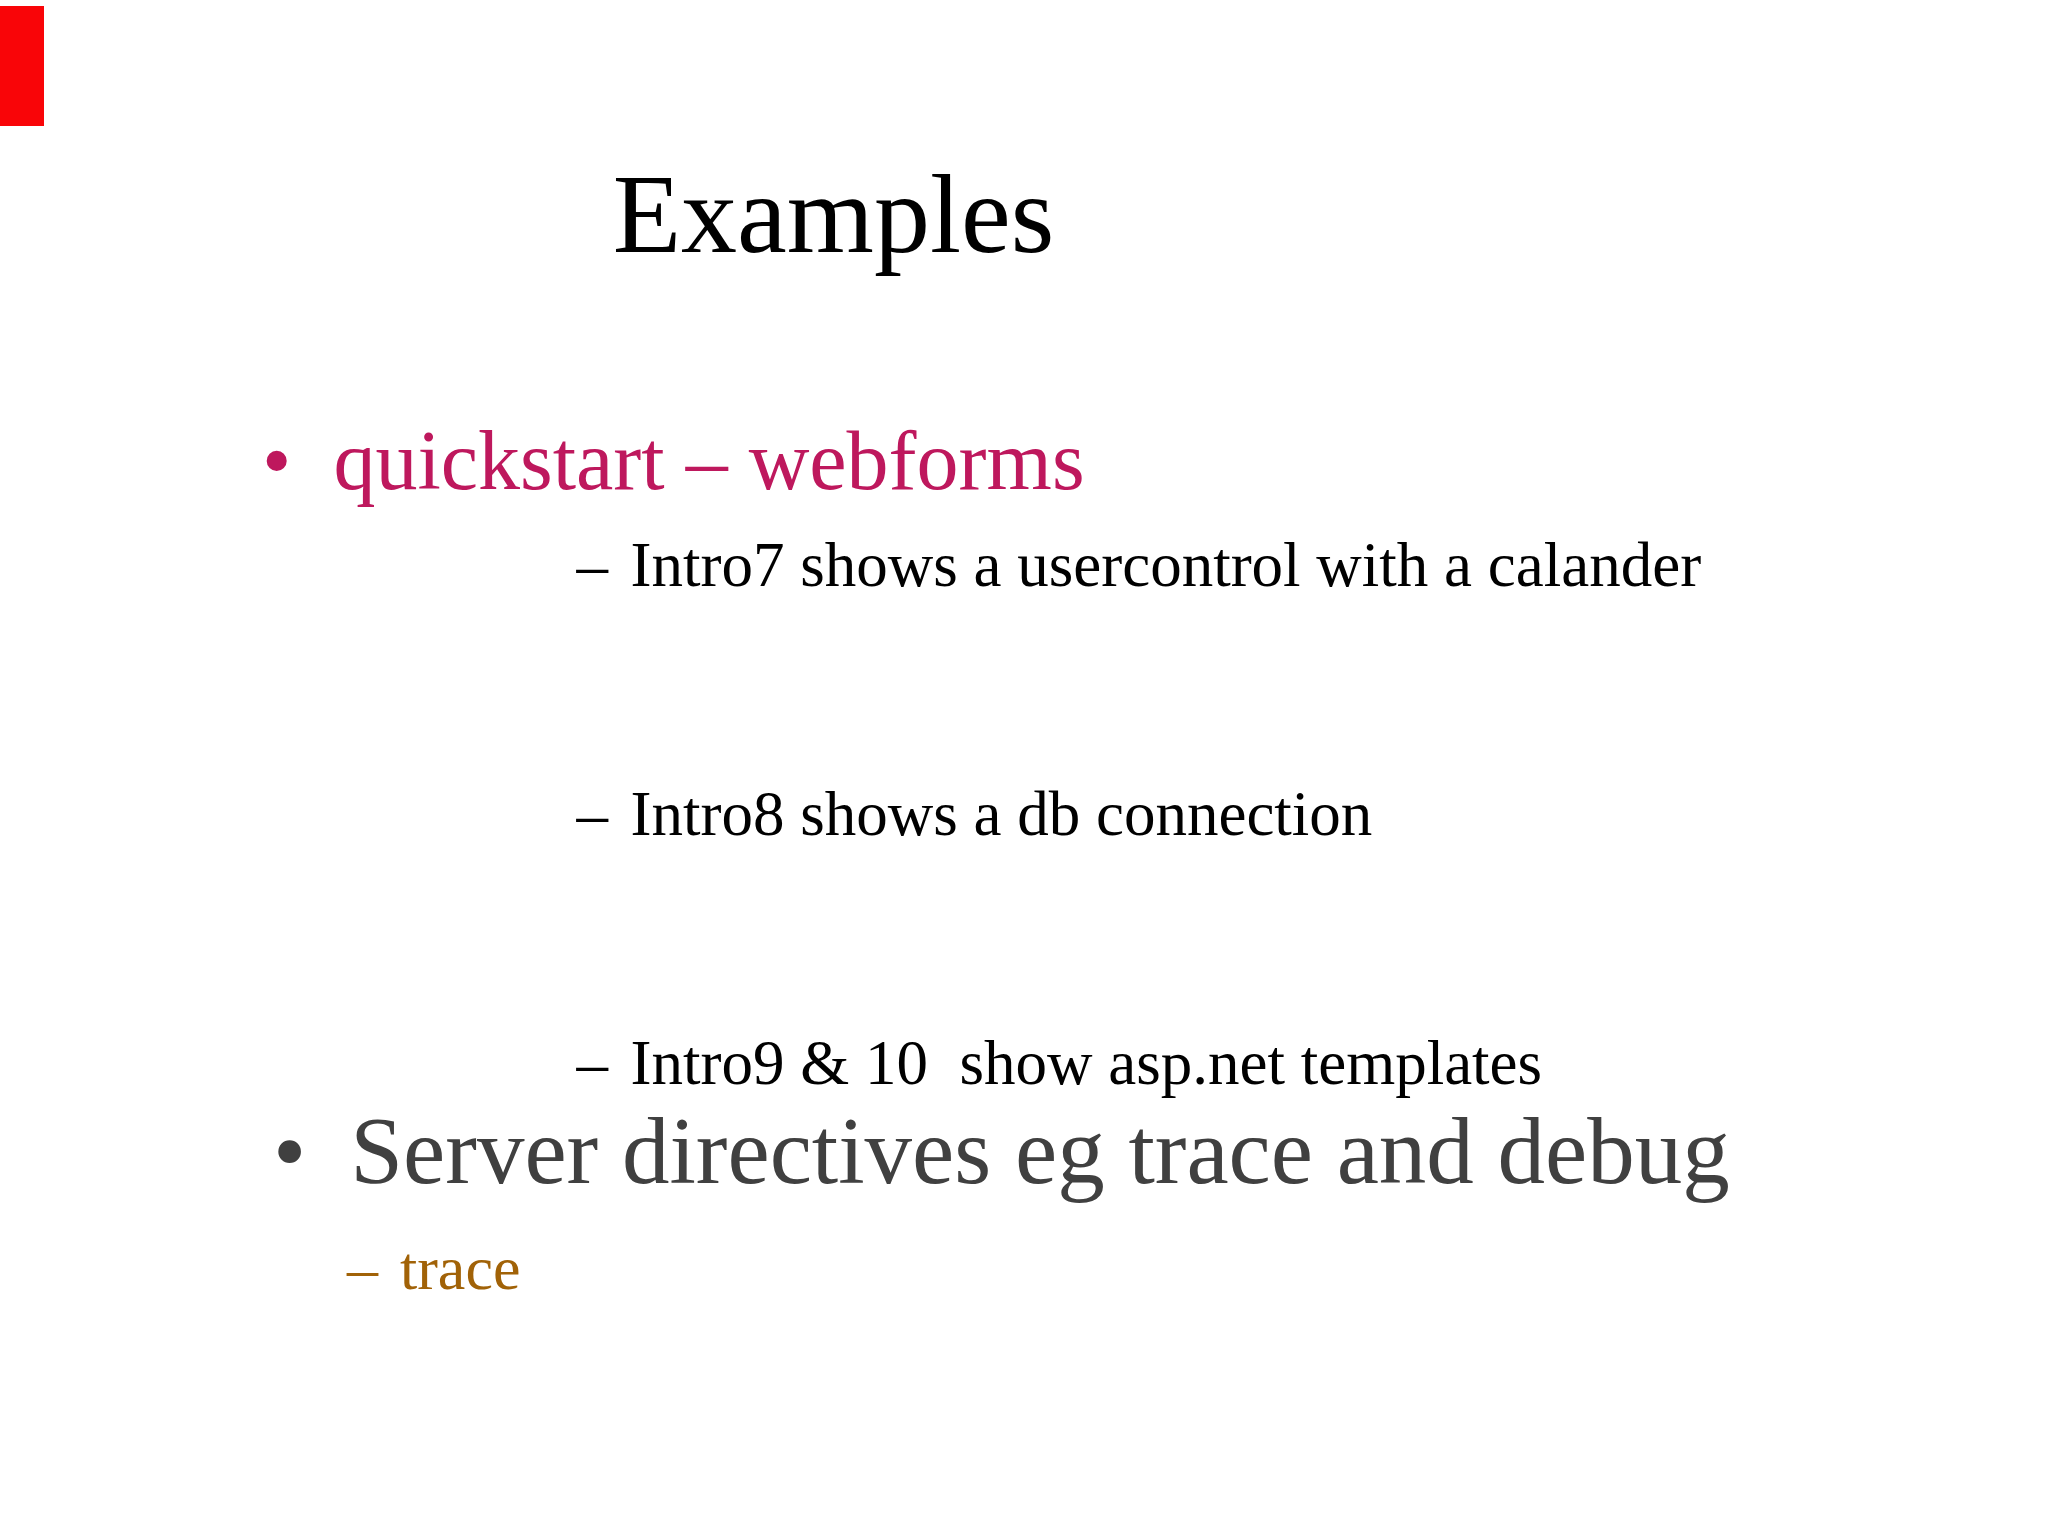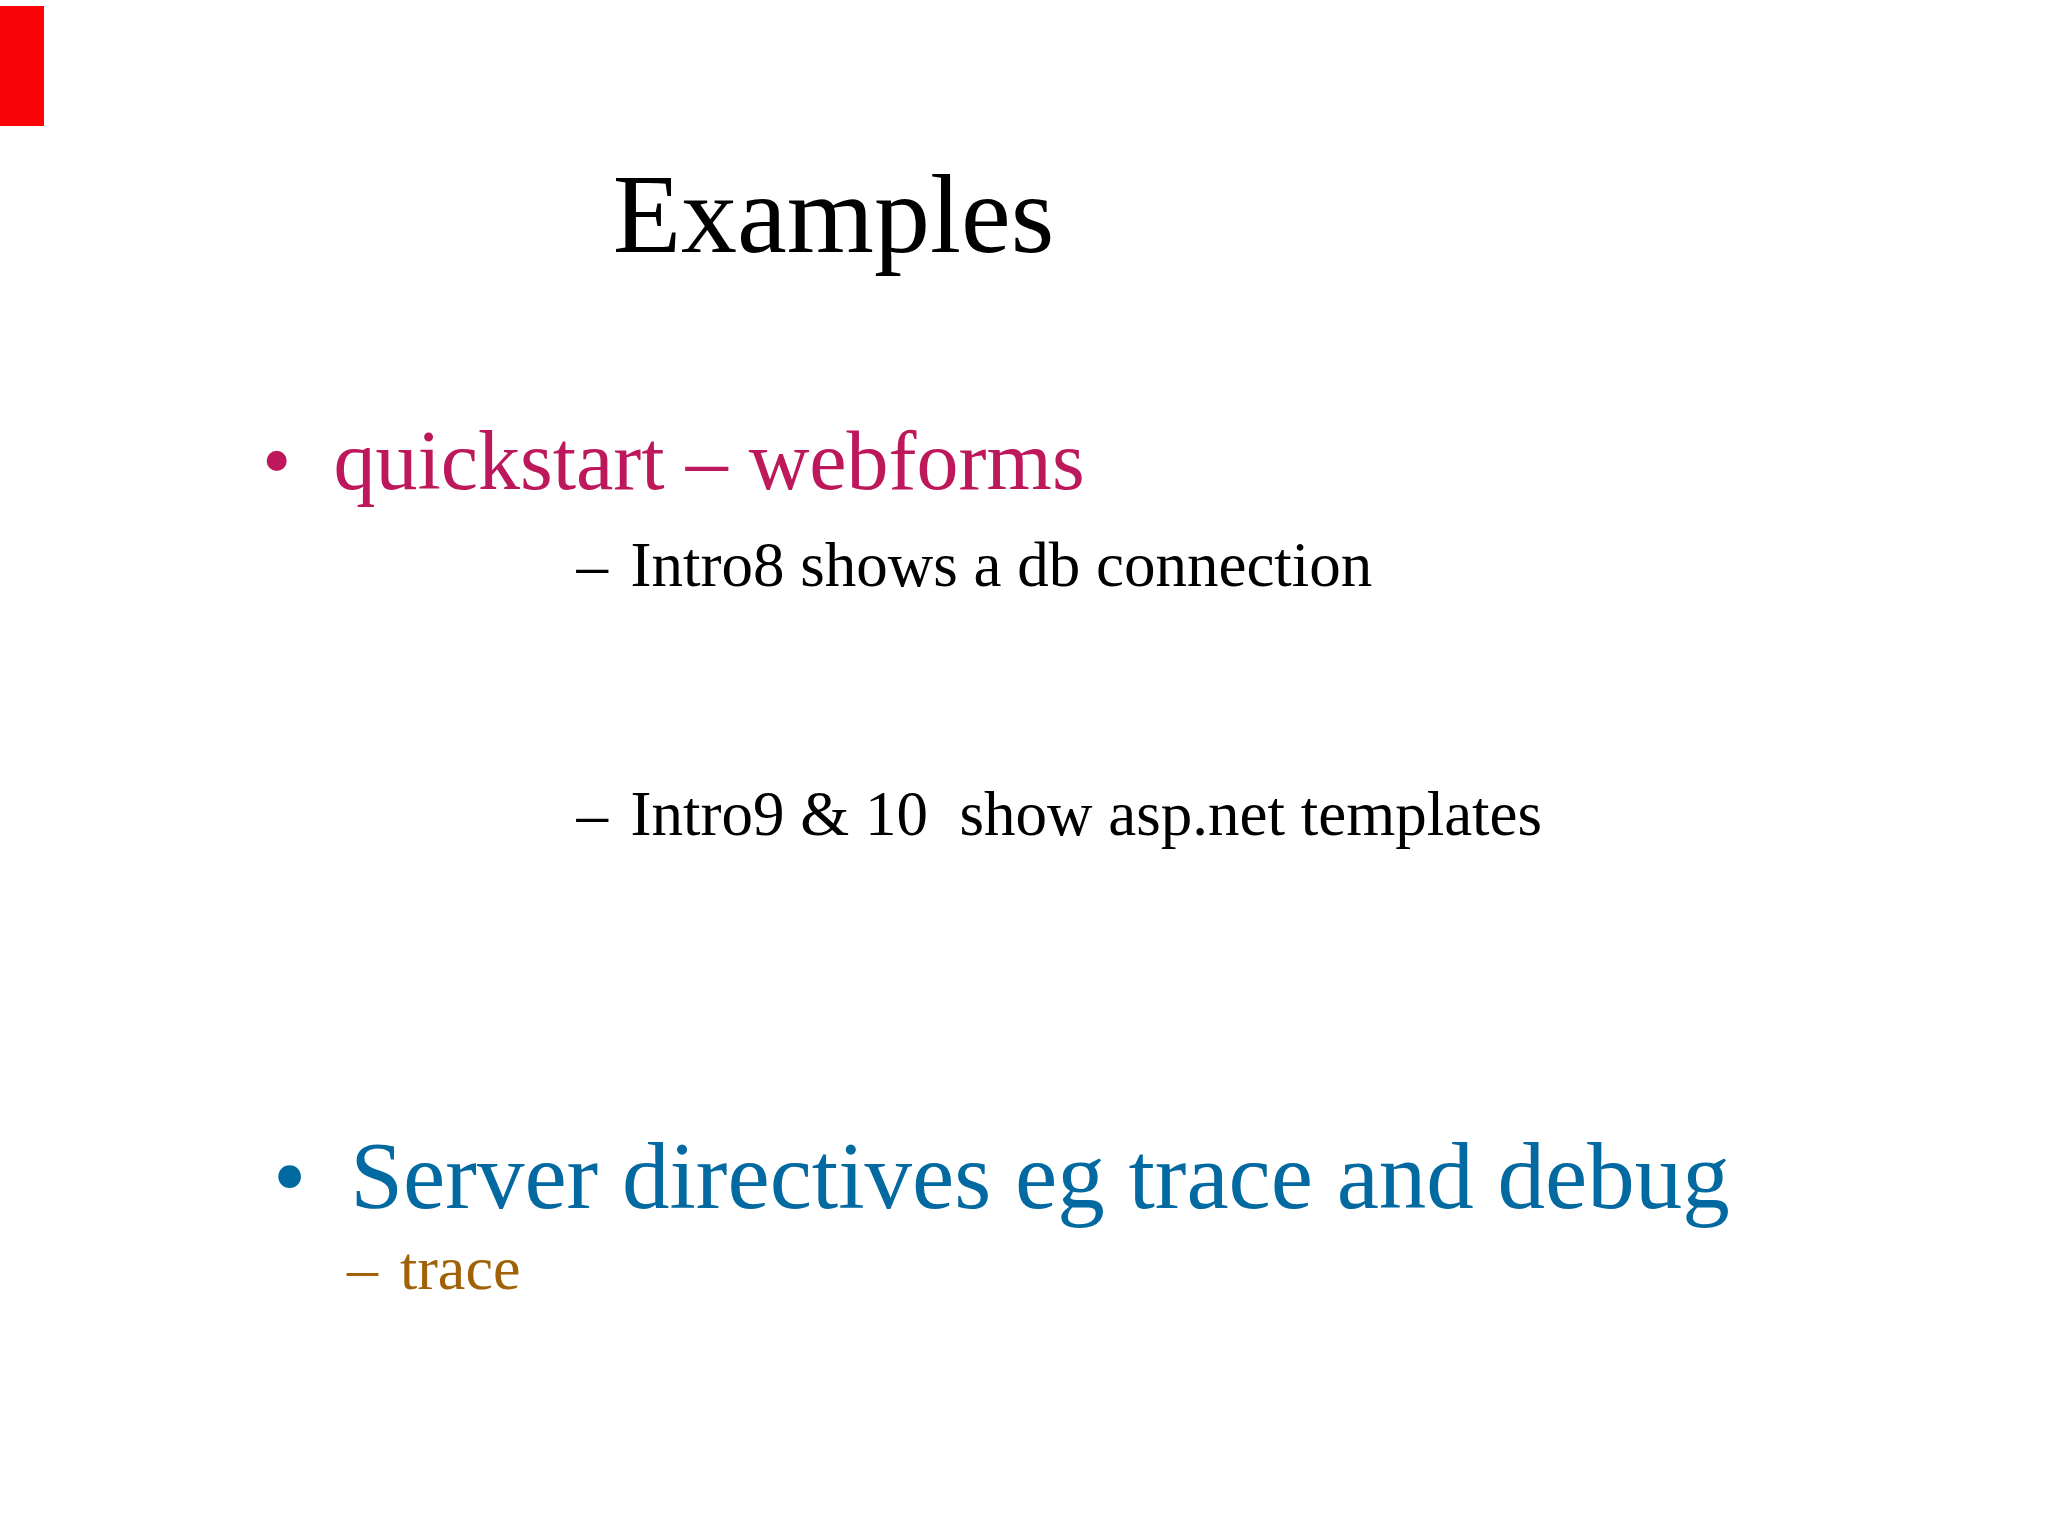--- a/index.html
+++ b/index.html
@@ -61,23 +61,23 @@
   .intro-item {
     line-height: 83px;
     white-space: pre;
   }
   .intro-item .dash {
     display: inline-block;
     width: 54px;
   }
   .bullet-server {
     left: 178px;
-    top: 1034px;
+    top: 1009px;
     font-size: 95px;
-    color: #0369a1;
+    color: #404040;
   }
   .bullet-server .marker {
     display: inline-block;
     margin-right: 44px;
   }
   .sub-trace {
     left: 285px;
     top: 1175px;
     font-size: 62px;
     color: #a16207;
@@ -95,20 +95,23 @@
   <div class="red-bar"></div>
 
   <h1 class="title">Examples</h1>
 
   <div class="row bullet-quickstart">
     <span class="marker">•</span><span>quickstart – webforms</span>
   </div>
 
   <div class="intro-list">
     <div class="intro-item">
+      <span class="dash">–</span><span>Intro7 shows a usercontrol with a calander</span>
+    </div>
+    <div class="intro-item">
       <span class="dash">–</span><span>Intro8 shows a db connection</span>
     </div>
     <div class="intro-item">
       <span class="dash">–</span><span>Intro9 &amp; 10  show asp.net templates</span>
     </div>
 
   </div>
 
   <div class="row bullet-server">
     <span class="marker">•</span><span>Server directives eg trace and debug</span>

